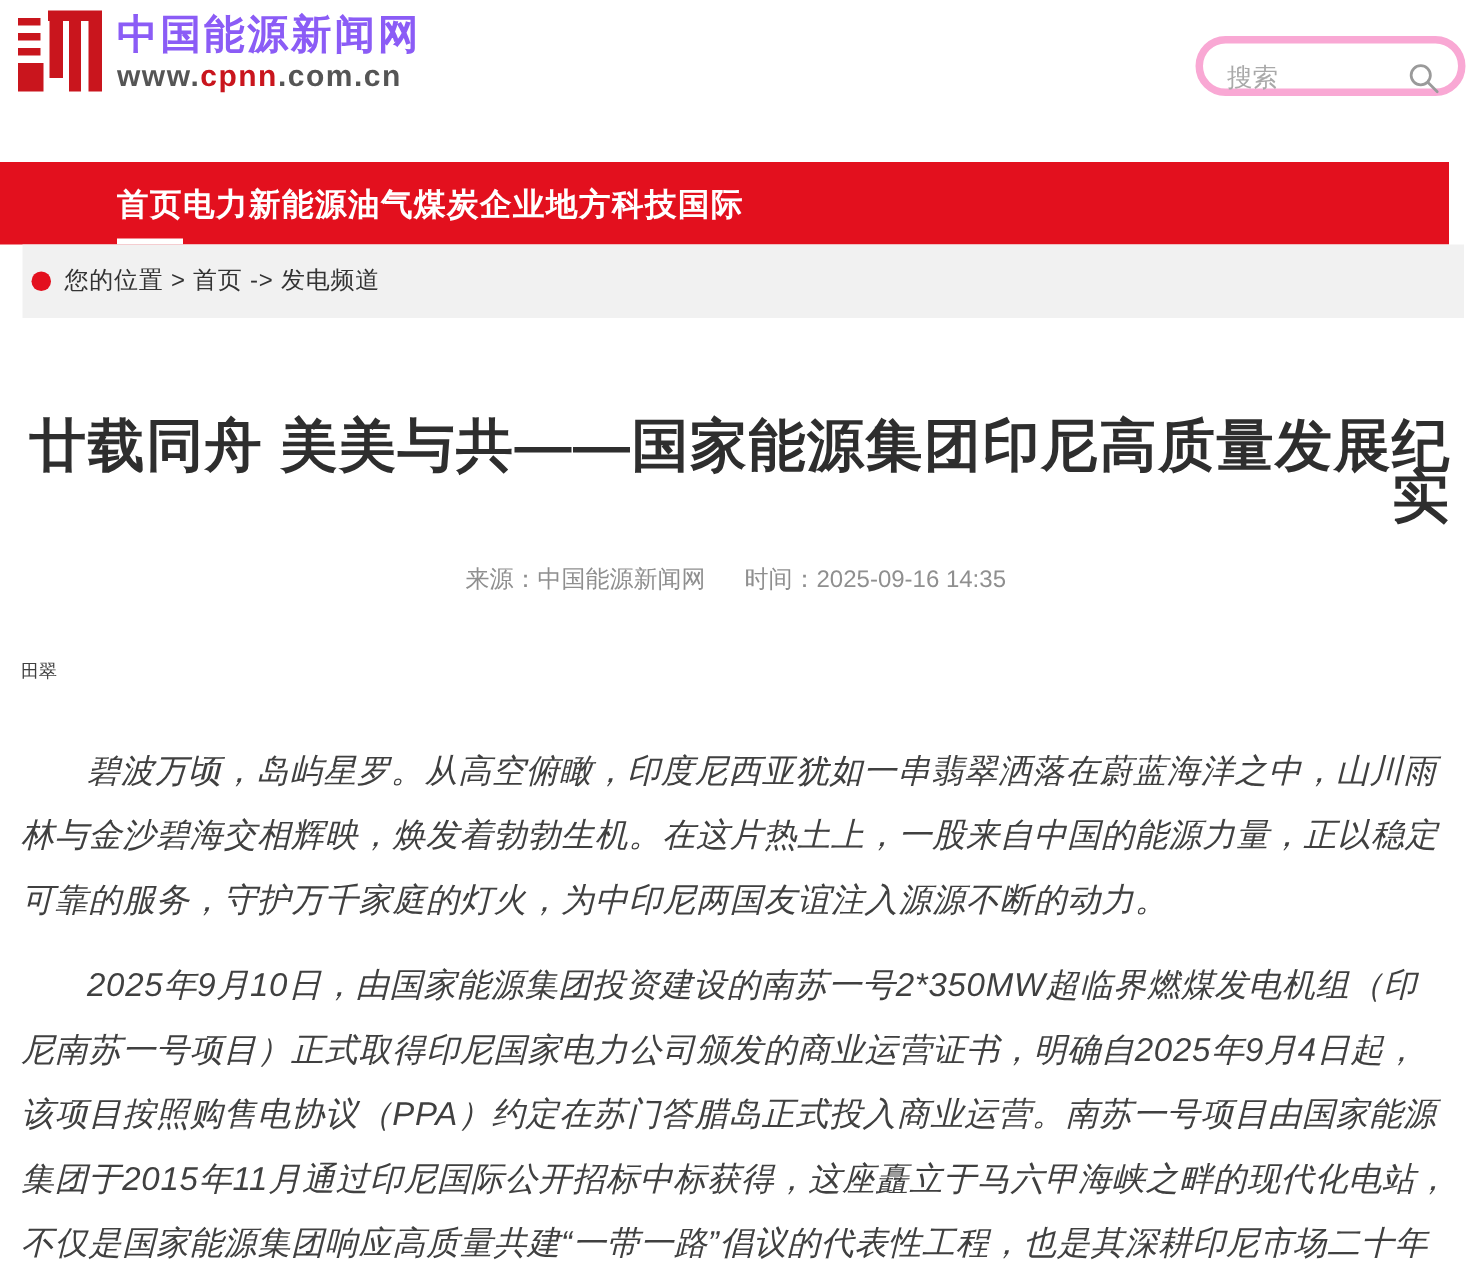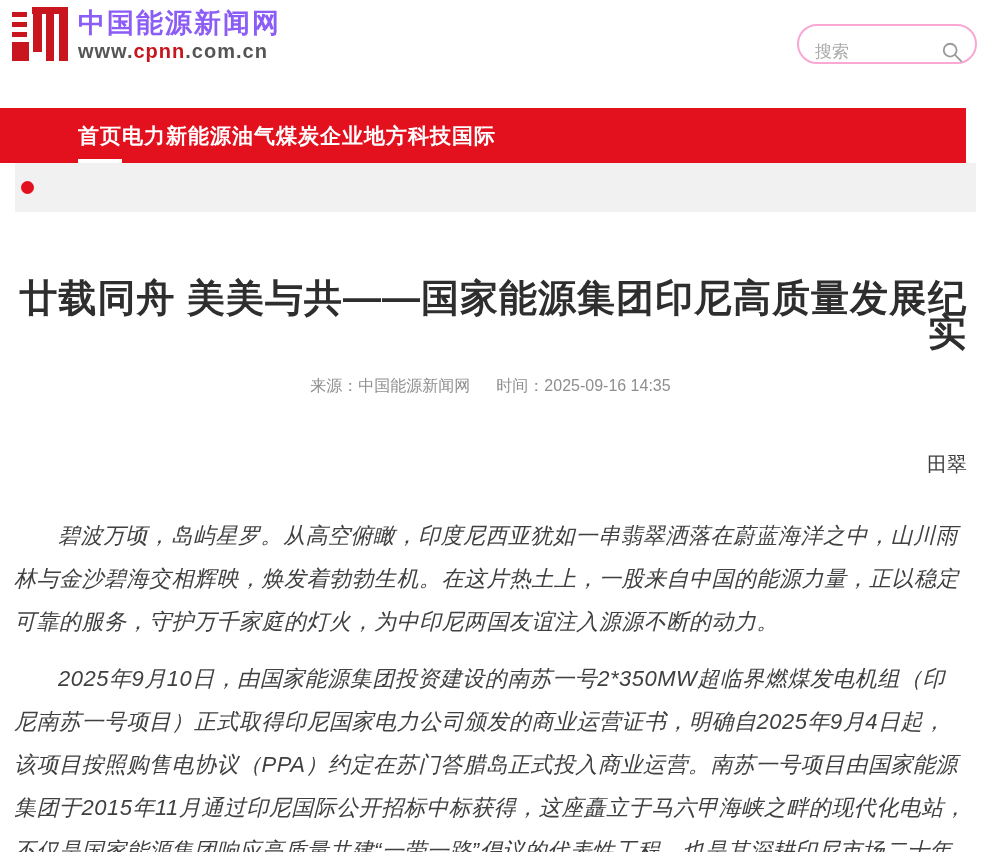--- a/index.html
+++ b/index.html
@@ -9,21 +9,21 @@
   
   .header { position:relative; height:108px; background:#fff; }
   .logo { position:absolute; left:12px; top:5px; display:flex; align-items:flex-start; cursor:pointer; }
   .logo-icon { width:56px; height:58px; margin-right:10px; }
   .logo-text { padding-top:3px; }
   .site-name { font-size:27px; font-weight:bold; color:#8b5cf6; letter-spacing:2px; line-height:30px; }
   .site-url { font-size:20px; font-weight:bold; color:#555; letter-spacing:1px; line-height:22px; margin-top:2px; }
   .site-url .brand { color:#c9151d; }
   .tagline { position:absolute; left:238px; top:34px; font-size:18px; color:#151515; letter-spacing:0.5px; }
   .searchbox { position:absolute; left:797px; top:24px; width:180px; height:40px;
-    border:2px solid #f9a8d4; border-radius:20px; display:flex; align-items:center; padding:16px 12px 0 16px; }
+    border:5px solid #f9a8d4; border-radius:20px; display:flex; align-items:center; padding:16px 12px 0 16px; }
   .searchbox input { border:none; outline:none; flex:1; width:120px; font-size:17px; color:#333;
     font-family:inherit; background:transparent; }
   .searchbox input::placeholder { color:#a9a9a9; }
   .search-icon { width:22px; height:22px; flex:none; cursor:pointer; }
 
   
   .nav { width:966px; height:55px; background:#e3101e; display:flex; align-items:stretch;
     padding-left:78px; overflow:hidden; }
   .nav-item { position:relative; display:flex; align-items:center; color:#ffffff;
     font-size:21px; font-weight:bold; white-space:nowrap; cursor:pointer; letter-spacing:1px; }
@@ -34,21 +34,21 @@
     display:flex; align-items:center; padding-left:6px; }
   .crumb-dot { width:13px; height:13px; border-radius:50%; background:#e3101e; margin:0 9px 0 0; flex:none; }
   .crumb-text { font-size:16px; color:#333333; letter-spacing:0.5px; }
 
   
   .article { padding:0 14px; }
   .article-title { margin-top:69px; text-align:right; font-size:38px; font-weight:bold;
     color:#2e2e2e; letter-spacing:1px; line-height:34px; }
   .article-meta { margin-top:27px; text-align:center; font-size:16px; color:#8f8f8f; }
   .article-meta .sep { display:inline-block; width:26px; }
-  .article-author { margin-top:54px; text-align:right; font-size:20px; color:#404040; }
+  .article-author { margin-top:42px; text-align:left; font-size:12px; color:#404040; }
   .article-body { margin-top:36px; }
   .article-body p { font-size:22px; line-height:43px; color:#404040; text-indent:2em;
     word-break:break-all; margin-bottom:14px; letter-spacing:0.5px;font-style:italic; }
 </style>
 </head>
 <body>
 
 <div class="header">
   <div class="logo">
     <svg class="logo-icon" viewBox="0 0 56 58" xmlns="http://www.w3.org/2000/svg">
@@ -103,20 +103,21 @@
   <div class="nav-item">
       <span>科技</span>
     </div>
   <div class="nav-item">
       <span>国际</span>
     </div>
 </div>
 
 <div class="breadcrumb">
   <span class="crumb-dot"></span>
+  <span class="crumb-text">您的位置 &gt; 首页 -&gt; 发电频道</span>
 </div>
 
 <div class="article">
   <h1 class="article-title">廿载同舟 美美与共——国家能源集团印尼高质量发展纪实</h1>
   <div class="article-meta">
     <span>来源：中国能源新闻网</span><span class="sep"></span><span>时间：2025-09-16 14:35</span>
   </div>
   <div class="article-author">田翠</div>
   <div class="article-body">
     <p>碧波万顷，岛屿星罗。从高空俯瞰，印度尼西亚犹如一串翡翠洒落在蔚蓝海洋之中，山川雨林与金沙碧海交相辉映，焕发着勃勃生机。在这片热土上，一股来自中国的能源力量，正以稳定可靠的服务，守护万千家庭的灯火，为中印尼两国友谊注入源源不断的动力。</p>

